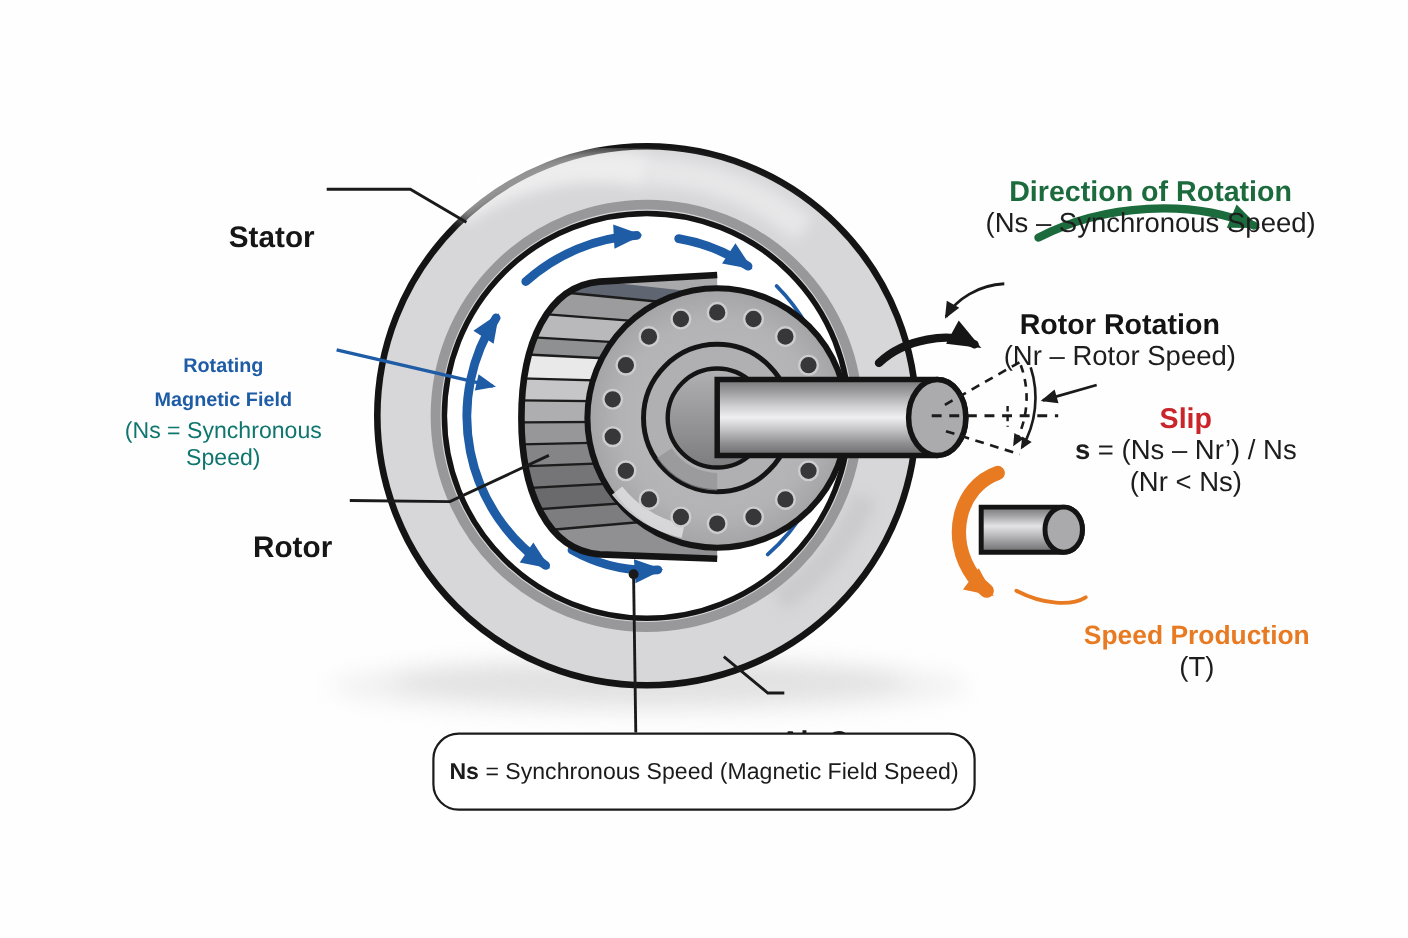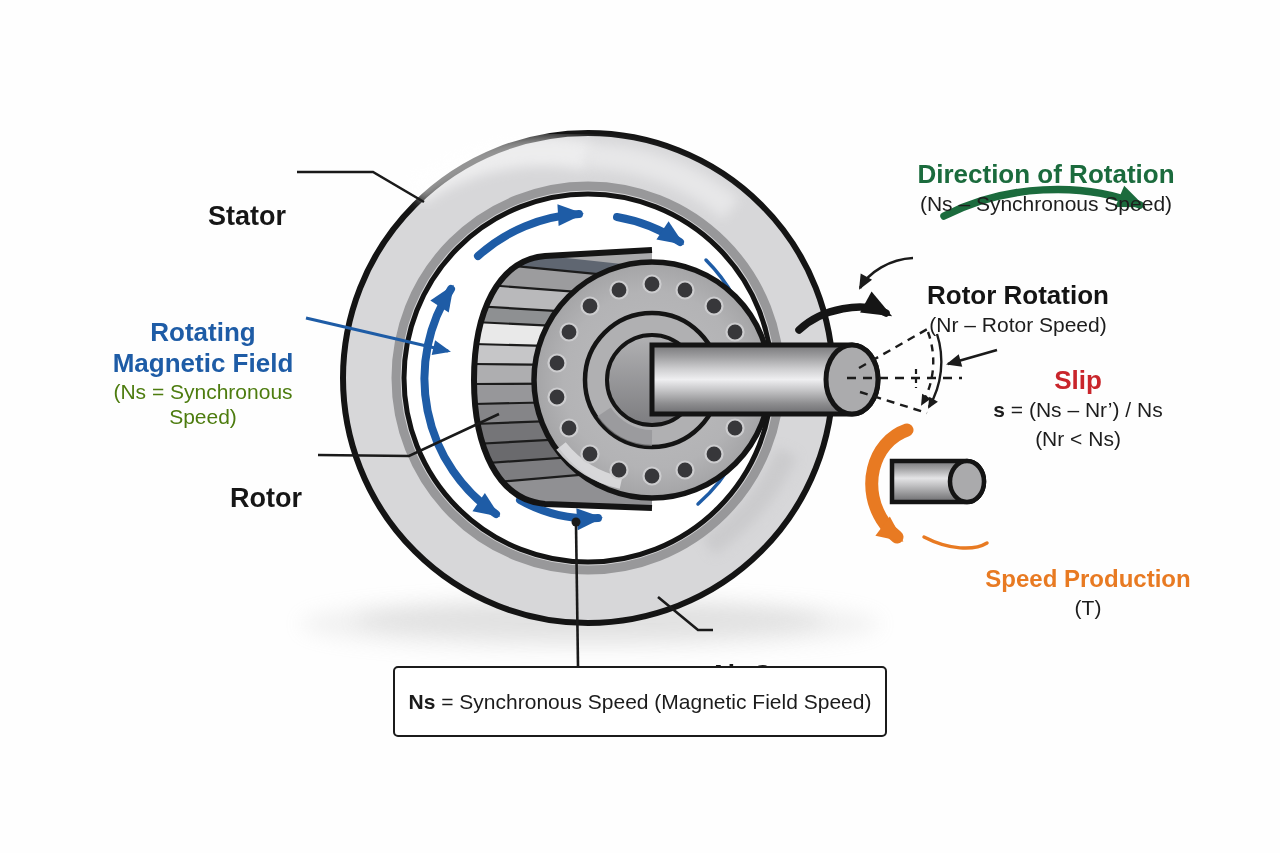--- a/index.html
+++ b/index.html
@@ -3,31 +3,31 @@
 <meta charset="utf-8">
 <style>
   html,body{margin:0;padding:0;background:#ffffff;}
   #canvas{
     position:relative;width:1280px;height:853px;background:#fefefe;overflow:hidden;
     font-family:"Liberation Sans","DejaVu Sans",sans-serif;
   }
   #motor-svg{position:absolute;left:0;top:0;}
   .lbl{position:absolute;transform:translate(-50%,-50%);text-align:center;white-space:nowrap;color:#1b1b1b;margin-top:43px;}
   .t-black{font-weight:bold;font-size:27px;color:#161616;}
-  .t-blue{font-weight:bold;font-size:26px;line-height:31px;color:#1e5ca6;}
+  .t-blue{font-weight:bold;font-size:18px;line-height:31px;color:#1e5ca6;}
   .t-green{font-weight:bold;font-size:26px;line-height:30px;color:#1b6b3d;}
   .t-red{font-weight:bold;font-size:26px;line-height:30px;color:#c9252b;}
   .t-orange{font-weight:bold;font-size:24px;line-height:28px;color:#e87a22;}
   .t-rot{font-weight:bold;font-size:26px;line-height:30px;color:#141414;}
-  .sub{font-weight:normal;font-size:21px;line-height:25px;color:#4d7c0f;}
-  .sub29{font-weight:normal;font-size:21px;line-height:29px;color:#1d1d1d;}
+  .sub{font-weight:normal;font-size:21px;line-height:25px;color:#0f766e;}
+  .sub29{font-weight:normal;font-size:25px;line-height:29px;color:#1d1d1d;}
   .b{font-weight:bold;}
   #legend-box{
     position:absolute;left:393px;top:666px;width:494px;height:71px;box-sizing:border-box;
-    border:2.5px solid #1b1b1b;border-radius:5px;background:#ffffff;
+    border:2.5px solid #1b1b1b;border-radius:24px;background:#ffffff;
     display:flex;flex-direction:column;justify-content:center;align-items:center;
     font-size:21px;line-height:27px;color:#1b1b1b;
   }
 </style>
 </head>
 <body>
 
 <div id="canvas">
 
   <svg id="motor-svg" width="1280" height="853" viewBox="0 0 1280 853">

